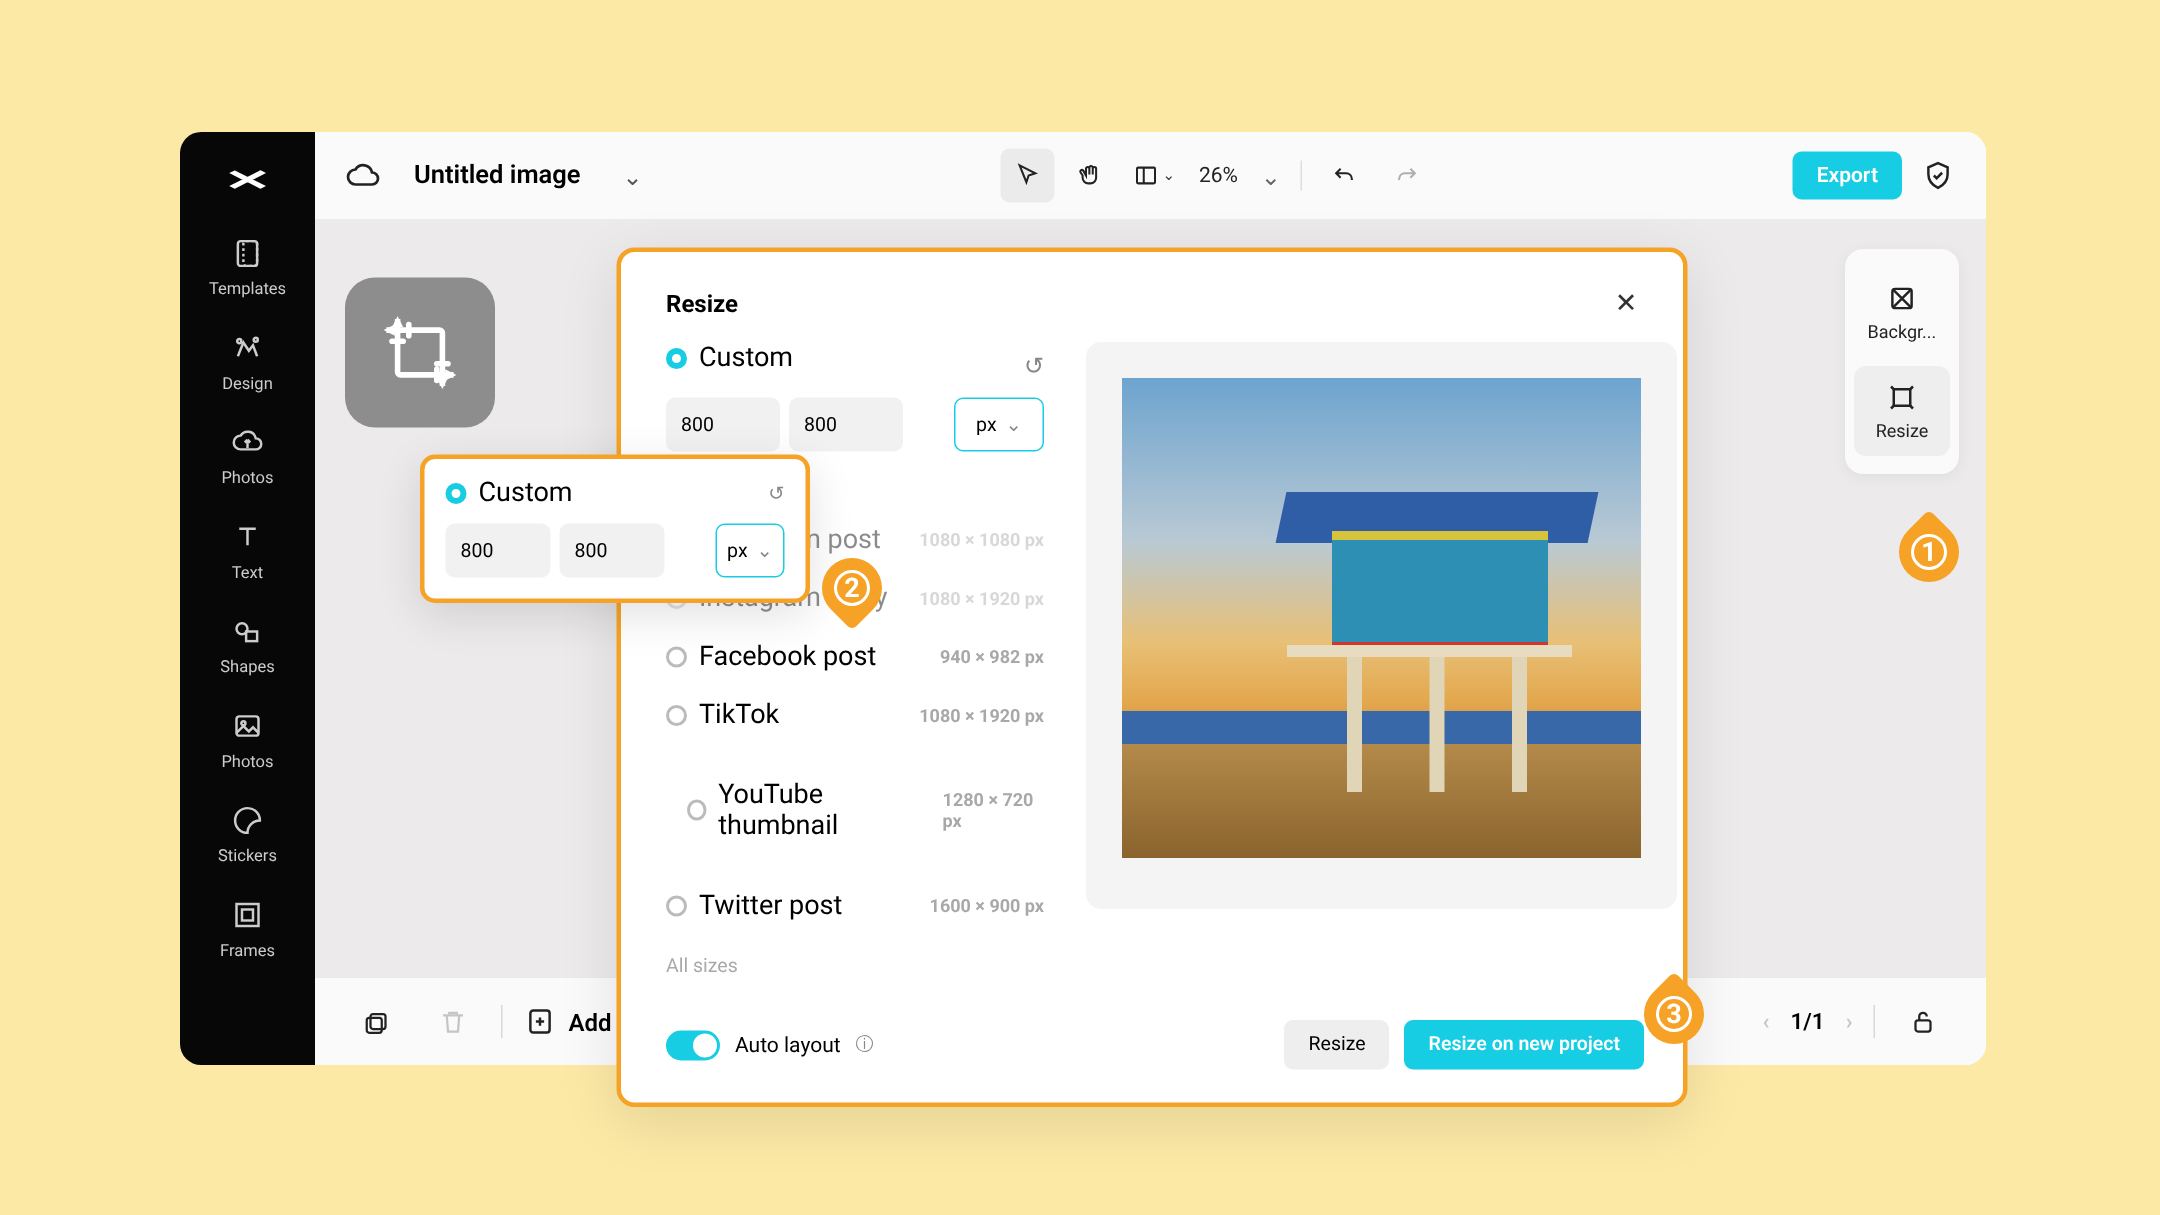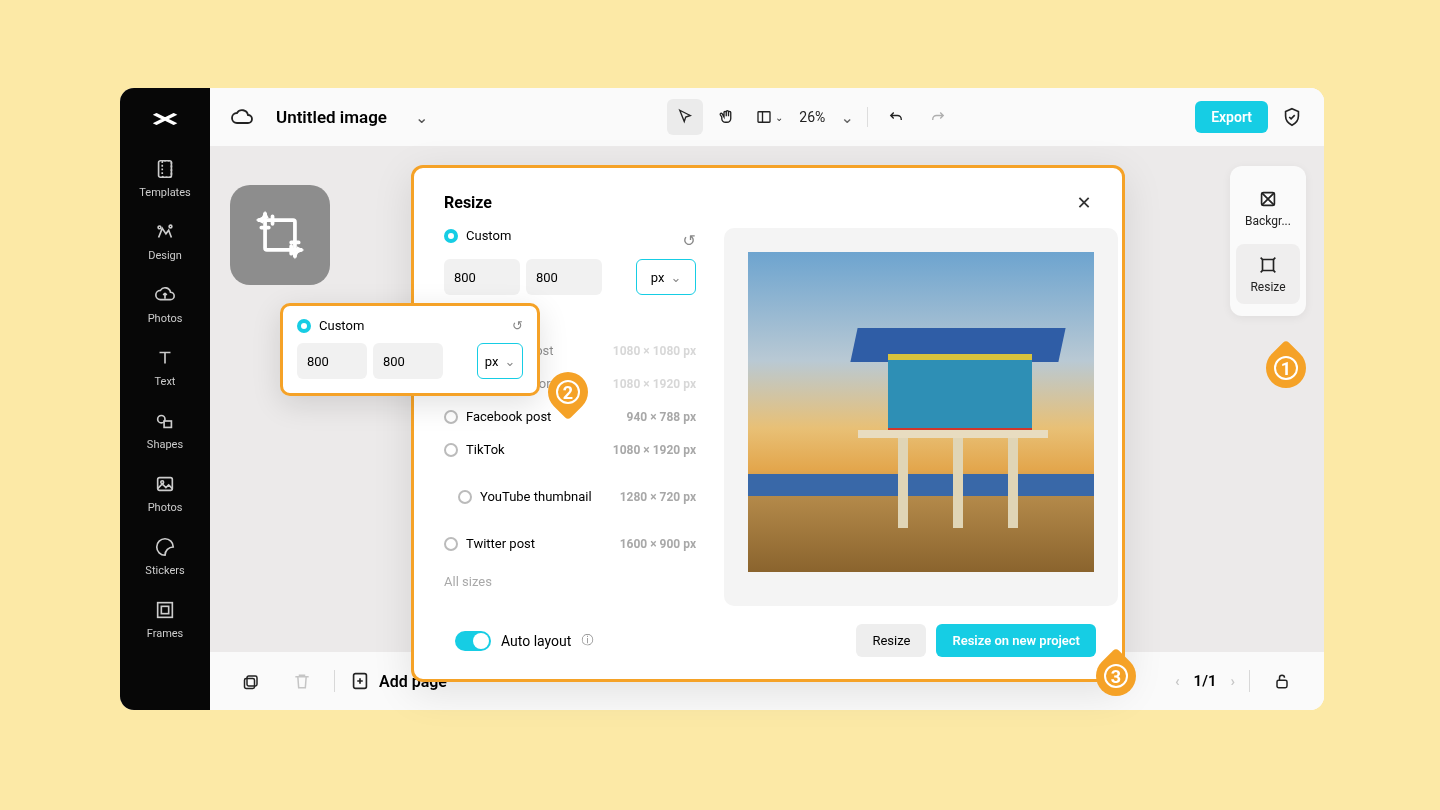--- a/index.html
+++ b/index.html
@@ -26,21 +26,21 @@
 .rp-item svg { width:22px; height:22px; }
 .rp-item.active { background:#efeeee; }
 .crop-badge { position:absolute; left:230px; top:185px; width:100px; height:100px; background:#8d8d8d; border-radius:20px; display:flex; align-items:center; justify-content:center; z-index:6; }
 .crop-badge svg { width:56px; height:56px; }
 .dialog { position:absolute; left:411px; top:165px; width:714px; background:#fff; border:3px solid #f5a227; border-radius:12px; box-shadow:0 10px 40px rgba(0,0,0,.1); z-index:5; padding:22px 26px 22px 30px; }
 .dlg-head { display:flex; justify-content:space-between; align-items:center; margin-bottom:14px; }
 .dlg-title { font-size:16px; font-weight:700; }
 .close { cursor:pointer; font-size:18px; color:#333; width:24px; height:24px; display:flex; align-items:center; justify-content:center; }
 .dlg-body { display:flex; gap:28px; }
 .left-col { width:260px; }
-.row { display:flex; align-items:center; gap:8px; margin-bottom:10px; font-size:13px; }
+.row { display:flex; align-items:center; gap:8px; margin-bottom:10px; font-size:18px; }
 .radio { width:14px; height:14px; border-radius:50%; border:2px solid #bbb; }
 .radio.on { border:4px solid #16cde4; }
 .custom-row-head { display:flex; align-items:center; justify-content:space-between; }
 .inp-row { display:flex; gap:6px; margin-top:6px; margin-left:0; }
 .inp { width:76px; height:36px; background:#f1f1f1; border:none; border-radius:6px; padding:0 10px; font-size:13px; }
 .unit-sel { width:60px; height:36px; border:1px solid #16cde4; border-radius:6px; background:#fff; display:flex; align-items:center; justify-content:center; gap:6px; font-size:13px;margin-left:28px; }
 .sect-label { color:#a9a9a9; font-size:13px; margin:14px 0 10px; }
 .opt-row { display:flex; justify-content:space-between; align-items:center; padding:9px 0; font-size:13px; }
 .opt-dim { color:#a8a8a8; font-size:12px;font-weight:bold; }
 .preview { flex:1; background:#f4f4f4; border-radius:10px; padding:24px; display:flex; align-items:flex-start; justify-content:center; height:378px; }
@@ -49,21 +49,21 @@
 .roof { position:absolute; top:0; left:-14px; width:208px; height:34px; background:#2f5da6; transform:skewX(-12deg); }
 .box { position:absolute; top:26px; left:20px; width:144px; height:78px; background:#2e8fb5; border-top:6px solid #d8c33d; border-bottom:4px solid #d0362b; }
 .deck { position:absolute; top:102px; left:-10px; width:190px; height:8px; background:#e8dcc0; }
 .legs { position:absolute; top:110px; left:30px; width:120px; height:90px; }
 .leg { position:absolute; width:10px; background:#e0d5b6; height:90px; }
 .sea { position:absolute; left:0; right:0; top:222px; height:22px; background:#3968a8; }
 .sand { position:absolute; left:0; right:0; top:244px; height:80px; background:linear-gradient(#b48a4a,#88622c); }
 .dlg-foot { display:flex; align-items:center; justify-content:space-between; margin-top:18px; }
 .toggle { width:36px; height:20px; background:#16cde4; border-radius:10px; position:relative; }
 .toggle::after { content:""; position:absolute; right:2px; top:2px; width:16px; height:16px; background:#fff; border-radius:50%; }
-.auto-wrap { display:flex; align-items:center; gap:10px; font-size:14px;margin-left:11px; }
+.auto-wrap { display:flex; align-items:center; gap:10px; font-size:14px; }
 .foot-btns { display:flex; gap:10px; }
 .btn { border:none; border-radius:6px; padding:9px 16px; font-size:13px; cursor:pointer; }
 .btn-light { background:#eeeeee; }
 .btn-primary { background:#16cde4; color:#fff; font-weight:600; }
 .zoom-overlay { position:absolute; left:280px; top:303px; width:260px; background:#fff; border:3px solid #f5a227; border-radius:10px; padding:12px 14px 14px; box-shadow:0 8px 30px rgba(0,0,0,.12); z-index:8; }
 .zoom-head { display:flex; justify-content:space-between; align-items:center; font-size:13px; margin-bottom:10px; }
 .num-badge { position:absolute; width:40px; height:40px; background:#f5a227; border-radius:50% 50% 50% 4px; transform:rotate(-45deg); display:flex; align-items:center; justify-content:center; z-index:9; }
 .num-badge span { transform:rotate(45deg); color:#fff; font-weight:700; font-size:18px; border:2px solid #fff; border-radius:50%; width:24px; height:24px; display:flex; align-items:center; justify-content:center; }
 .badge1 { right:134px; top:348px; transform:rotate(135deg);} .badge1 span{transform:rotate(-135deg);}
 .badge2 { left:548px; top:372px; }
@@ -292,21 +292,21 @@
             <div class="radio"></div>
             <span>Instagram story</span>
           </div>
           <span class="opt-dim">1080 × 1920 px</span>
         </div>
       <div class="opt-row">
           <div class="row" style="margin:0;">
             <div class="radio"></div>
             <span>Facebook post</span>
           </div>
-          <span class="opt-dim">940 × 788 px</span>
+          <span class="opt-dim">940 × 982 px</span>
         </div>
       <div class="opt-row">
           <div class="row" style="margin:0;">
             <div class="radio"></div>
             <span>TikTok</span>
           </div>
           <span class="opt-dim">1080 × 1920 px</span>
         </div>
       <div class="opt-row">
           <div class="row" style="margin:14px;">

